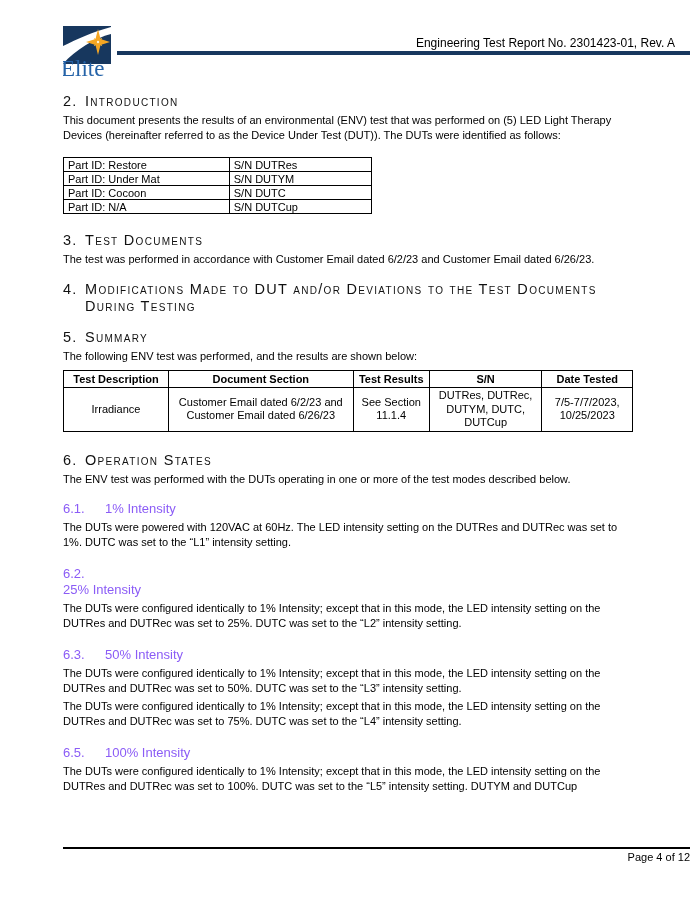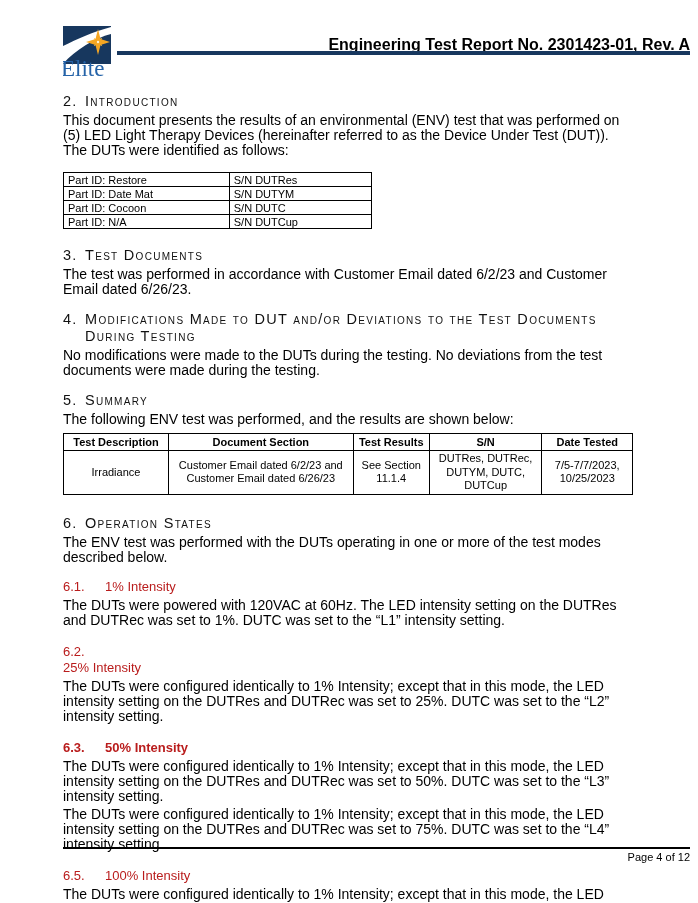--- a/index.html
+++ b/index.html
@@ -4,38 +4,38 @@
 <style>
   html,body{margin:0;padding:0;background:#e8e8e8;}
   .page{
     position:relative;width:698px;height:903px;background:#ffffff;
     font-family:"Liberation Sans", sans-serif;color:#000;overflow:hidden;
     margin:0 auto;
   }
   
   .logo{position:absolute;left:63px;top:26px;width:52px;height:54px;}
   .header-title{
-    position:absolute;top:36px;left:120px;right:8px;
-    text-align:right;font-size:16px;font-weight:bold;white-space:nowrap;
+    position:absolute;top:36px;left:120px;right:23px;
+    text-align:right;font-size:12px;font-weight:normal;white-space:nowrap;
   }
   .header-rule{position:absolute;left:117px;right:8px;top:51px;height:4px;background:var(--navy,#17375E);}
   
   .footer-rule{position:absolute;left:63px;right:8px;top:847px;height:2px;background:#000;}
   .page-number{position:absolute;top:851px;left:400px;right:8px;text-align:right;font-size:11px;}
   
   .content{position:absolute;left:63px;top:93px;width:570px;}
   .sec-heading{
     display:flex;font-size:14.5px;font-variant:small-caps;
     letter-spacing:1.3px;line-height:17px;color:#111;
   }
   .sec-heading .num{width:22px;flex-shrink:0;}
   .sec-heading .txt{flex:1;}
-  .sub-heading{display:flex;font-size:13px;line-height:16px;color:#b91c1c;}
+  .sub-heading{display:flex;font-size:13px;line-height:16px;color:#8b5cf6;}
   .sub-heading .num{width:42px;flex-shrink:0;}
-  .body-text{font-size:14px;line-height:15px;margin-top:3px;}
+  .body-text{font-size:11px;line-height:15px;margin-top:3px;}
   
   table{border-collapse:collapse;font-size:11px;border-radius:11px;}
   td,th{border:1.5px solid #000;}
   .part-table{margin-top:14px;width:309px;}
   .part-table td{height:13px;line-height:12px;padding:0 0 0 4px;text-align:left;}
   .part-table .c1{width:167px;}
   .part-table .c2{width:142px;}
   .summary-table{margin-top:6px;width:570px;table-layout:fixed;}
   .summary-table th{font-weight:bold;height:16px;padding:0 1px;text-align:center;}
   .summary-table td{padding:1px 2px;text-align:center;vertical-align:middle;line-height:13.5px;}
@@ -66,21 +66,21 @@
     </div>
     <div class="body-text">This document presents the results of an environmental (ENV) test that was performed on (5) LED Light Therapy Devices (hereinafter referred to as the Device Under Test (DUT)). The DUTs were identified as follows:</div>
 
     <table class="part-table">
       <tbody>
         <tr>
           <td class="c1">Part ID: Restore</td>
           <td class="c2">S/N DUTRes</td>
         </tr>
         <tr>
-          <td class="c1">Part ID: Date Mat</td>
+          <td class="c1">Part ID: Under Mat</td>
           <td class="c2">S/N DUTYM</td>
         </tr>
         <tr>
           <td class="c1">Part ID: Cocoon</td>
           <td class="c2">S/N DUTC</td>
         </tr>
         <tr>
           <td class="c1">Part ID: N/A</td>
           <td class="c2">S/N DUTCup</td>
         </tr>
@@ -90,21 +90,20 @@
     <div class="sec-heading" style="margin-top:18px;">
       <span class="num">3.</span>
       <span class="txt">Test Documents</span>
     </div>
     <div class="body-text">The test was performed in accordance with Customer Email dated 6/2/23 and Customer Email dated 6/26/23.</div>
 
     <div class="sec-heading" style="margin-top:14px;">
       <span class="num">4.</span>
       <span class="txt" style="max-width:520px;">Modifications Made to DUT and/or Deviations to the Test Documents During Testing</span>
     </div>
-    <div class="body-text">No modifications were made to the DUTs during the testing. No deviations from the test documents were made during the testing.</div>
 
     <div class="sec-heading" style="margin-top:14px;">
       <span class="num">5.</span>
       <span class="txt">Summary</span>
     </div>
     <div class="body-text">The following ENV test was performed, and the results are shown below:</div>
 
     <table class="summary-table">
       <thead>
         <tr>
@@ -137,21 +136,21 @@
       <span class="txt">1% Intensity</span>
     </div>
     <div class="body-text">The DUTs were powered with 120VAC at 60Hz. The LED intensity setting on the DUTRes and DUTRec was set to 1%. DUTC was set to the “L1” intensity setting.</div>
 
     <div class="sub-heading" style="margin-top:16px;flex-direction:column;">
       <span class="num">6.2.</span>
       <span class="txt">25% Intensity</span>
     </div>
     <div class="body-text">The DUTs were configured identically to 1% Intensity; except that in this mode, the LED intensity setting on the DUTRes and DUTRec was set to 25%. DUTC was set to the “L2” intensity setting.</div>
 
-    <div class="sub-heading" style="margin-top:16px;font-weight:bold;">
+    <div class="sub-heading" style="margin-top:16px;">
       <span class="num">6.3.</span>
       <span class="txt">50% Intensity</span>
     </div>
     <div class="body-text">The DUTs were configured identically to 1% Intensity; except that in this mode, the LED intensity setting on the DUTRes and DUTRec was set to 50%. DUTC was set to the “L3” intensity setting.</div>
 
     <div class="body-text">The DUTs were configured identically to 1% Intensity; except that in this mode, the LED intensity setting on the DUTRes and DUTRec was set to 75%. DUTC was set to the “L4” intensity setting.</div>
 
     <div class="sub-heading" style="margin-top:16px;">
       <span class="num">6.5.</span>
       <span class="txt">100% Intensity</span>

